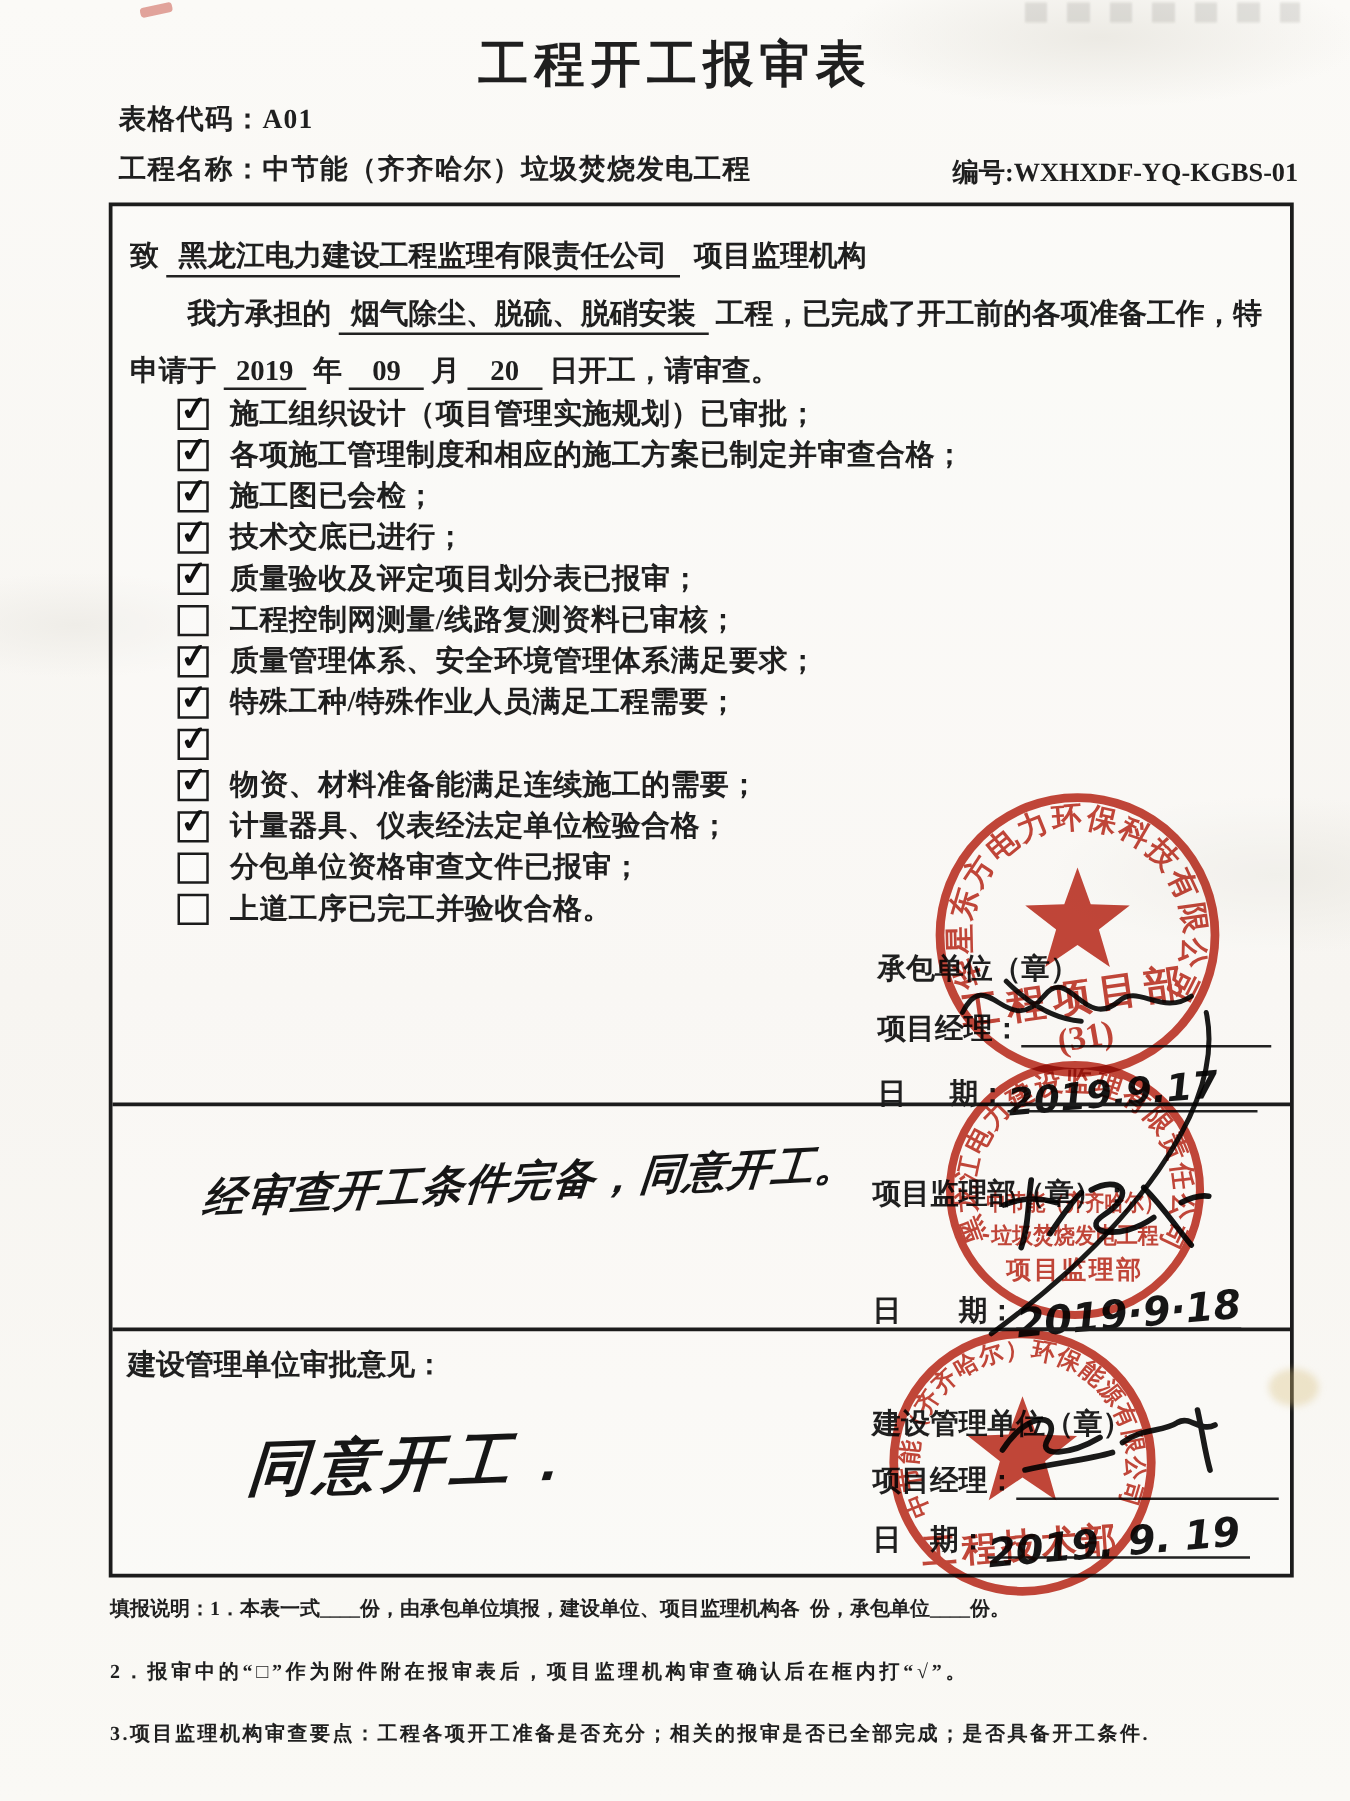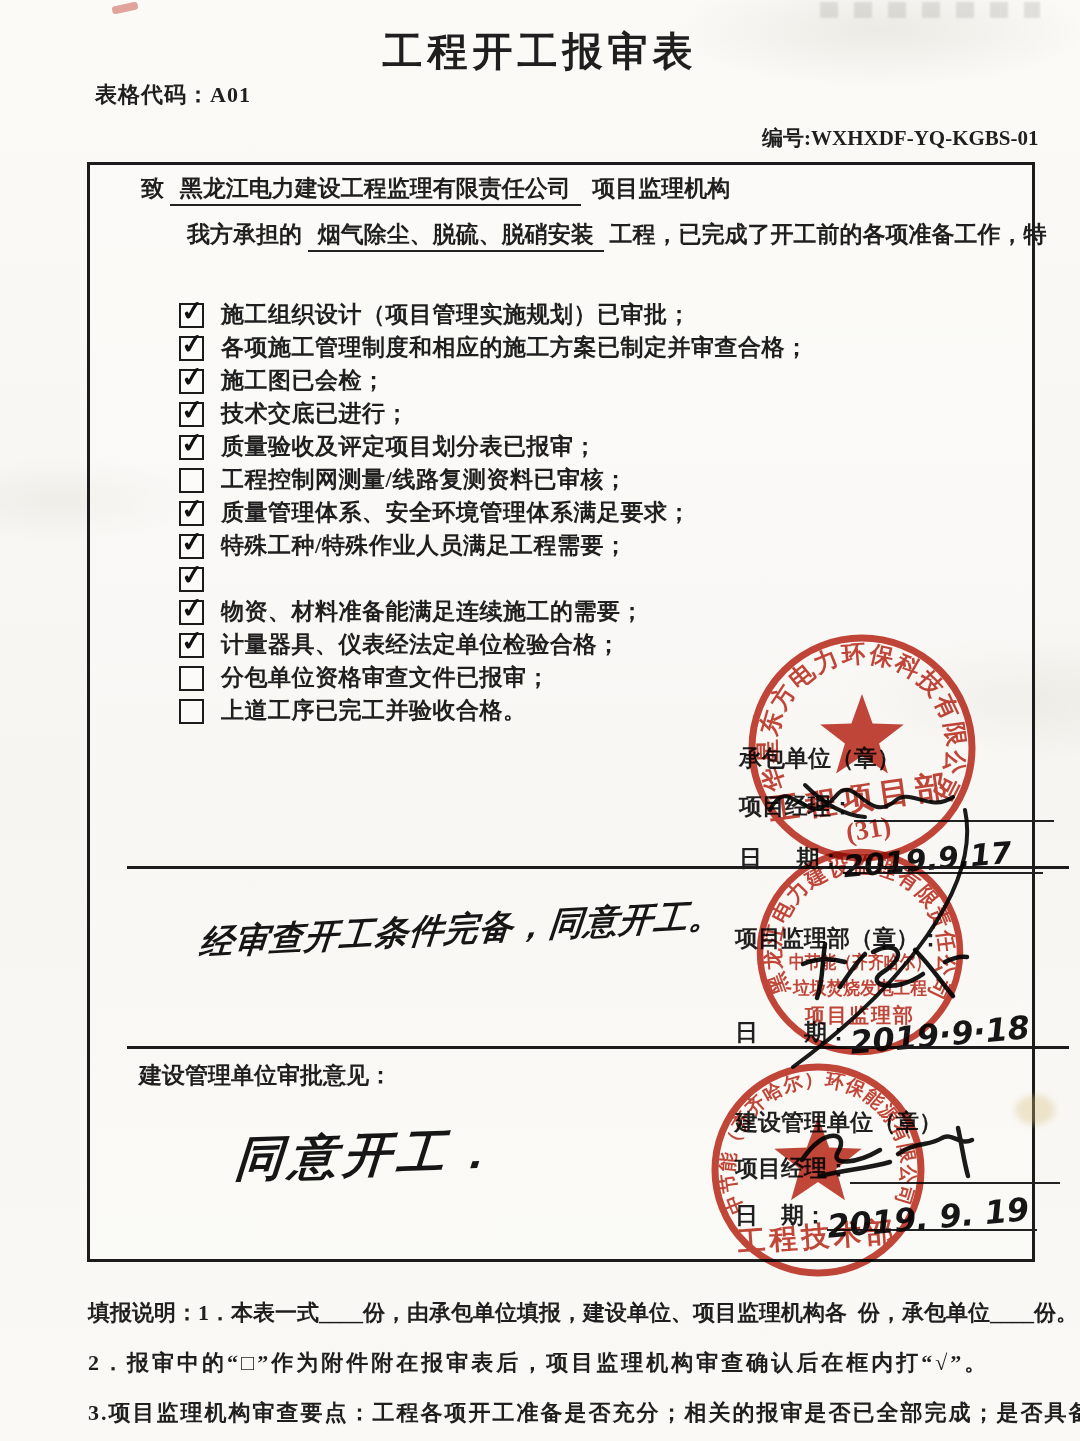--- a/index.html
+++ b/index.html
@@ -27,21 +27,21 @@
     margin:0;
   }
   .meta{font-size:22px;font-weight:bold;letter-spacing:1px;}
   .docno{font-size:21px;font-weight:bold;letter-spacing:0px;}
 
   .formbox{
     left:87px;top:162px;width:942px;height:1094px;
     border:3px solid #1c1c1c;
     background:rgba(255,255,255,0.25);
   }
-  .formbox .inner{position:absolute;left:0;top:0;width:100%;height:100%;margin-left:37px;}
+  .formbox .inner{position:absolute;left:0;top:16px;width:100%;height:100%;}
 
   .line{position:absolute;font-size:23px;font-weight:bold;white-space:pre;}
   .blank{
     display:inline-block;
     border-bottom:2px solid #222;
     padding:0 10px;
     min-width:40px;
     text-align:center;
   }
   .blankline{
@@ -79,41 +79,43 @@
     position:absolute;left:108px;top:958px;
     font-size:48px;letter-spacing:6px;
     transform:rotate(-2deg) skewX(-6deg);
   }
   .handdate{font-size:30px;display:inline-block;transform:rotate(-5deg);position:relative;top:-4px;white-space:nowrap;}
 
   .stamp{position:absolute;mix-blend-mode:multiply;opacity:0.93;}
   .sig{position:absolute;mix-blend-mode:multiply;}
   .artifact{position:absolute;pointer-events:none;}
 
-  .notes-line{font-size:22px;font-weight:bold;white-space:pre;margin-top:21px;}
+  .notes-line{font-size:16px;font-weight:bold;white-space:pre;}
 </style>
 </head>
 <body>
 
 <div class="page">
 
   <h1 class="abs title">工程开工报审表</h1>
 
   <div class="abs meta" style="left:95px;top:80px;"><span>表格代码：</span><span>A01</span></div>
 
+  <div class="abs meta" style="left:95px;top:120px;"><span>工程名称：</span><span>中节能（齐齐哈尔）垃圾焚烧发电工程</span></div>
 
   <div class="abs docno" style="left:762px;top:124px;text-align:right;"><span>编号:</span><span>WXHXDF-YQ-KGBS-01</span></div>
 
   <div class="abs formbox">
     <div class="inner">
 
       <div class="line" style="left:14px;top:8px;"><span>致</span> <span class="blank">黑龙江电力建设工程监理有限责任公司</span>  <span>项目监理机构</span></div>
 
       <div class="line" style="left:14px;top:54px;"><span style="margin-left:46px;">我方承担的</span> <span class="blank">烟气除尘、脱硫、脱硝安装</span> <span>工程，已完成了开工前的各项准备工作，特</span></div>
 
+      <div class="line" style="left:14px;top:100px;"><span>申请于</span> <span class="blank">2019</span> <span>年</span> <span class="blank">09</span> <span>月</span> <span class="blank">20</span> <span>日开工，请审查。</span></div>
 
       <div class="checklist">
     <div class="check-row">
       <span class="cbx">
               <i class="tick">✓</i>
             </span>
       <span class="cbl">施工组织设计（项目管理实施规划）已审批；</span>
     </div>
 
     <div class="check-row">

